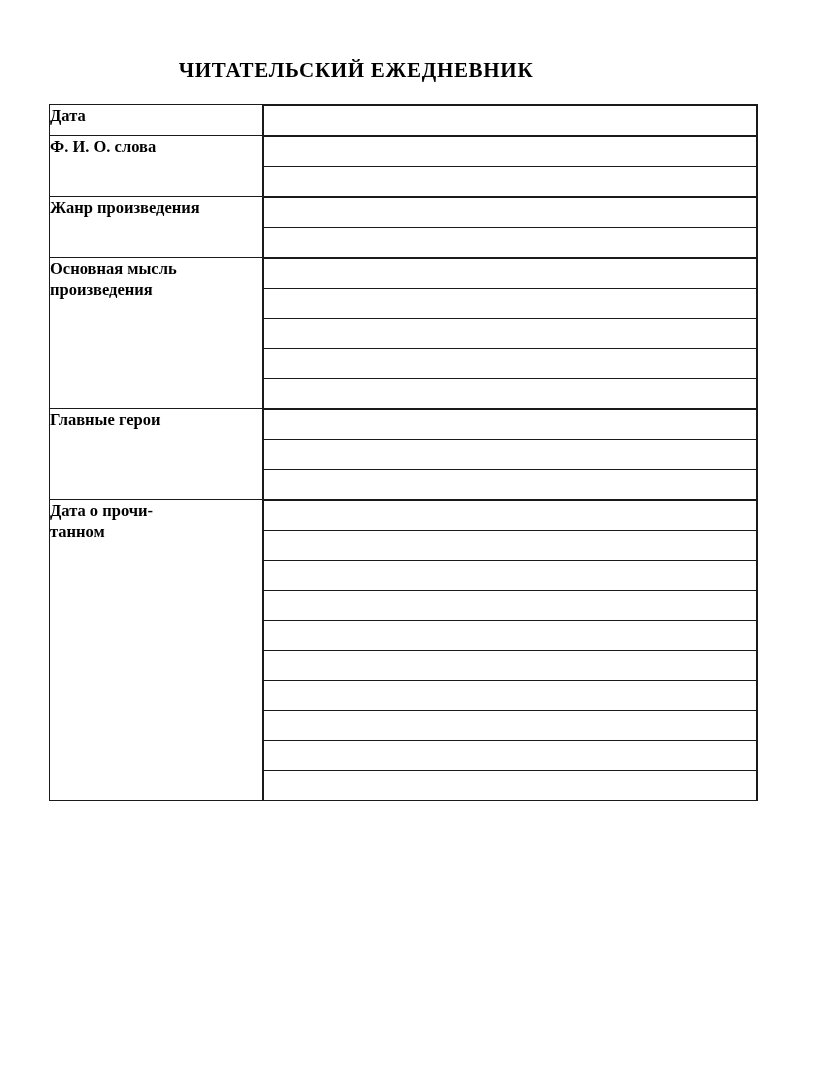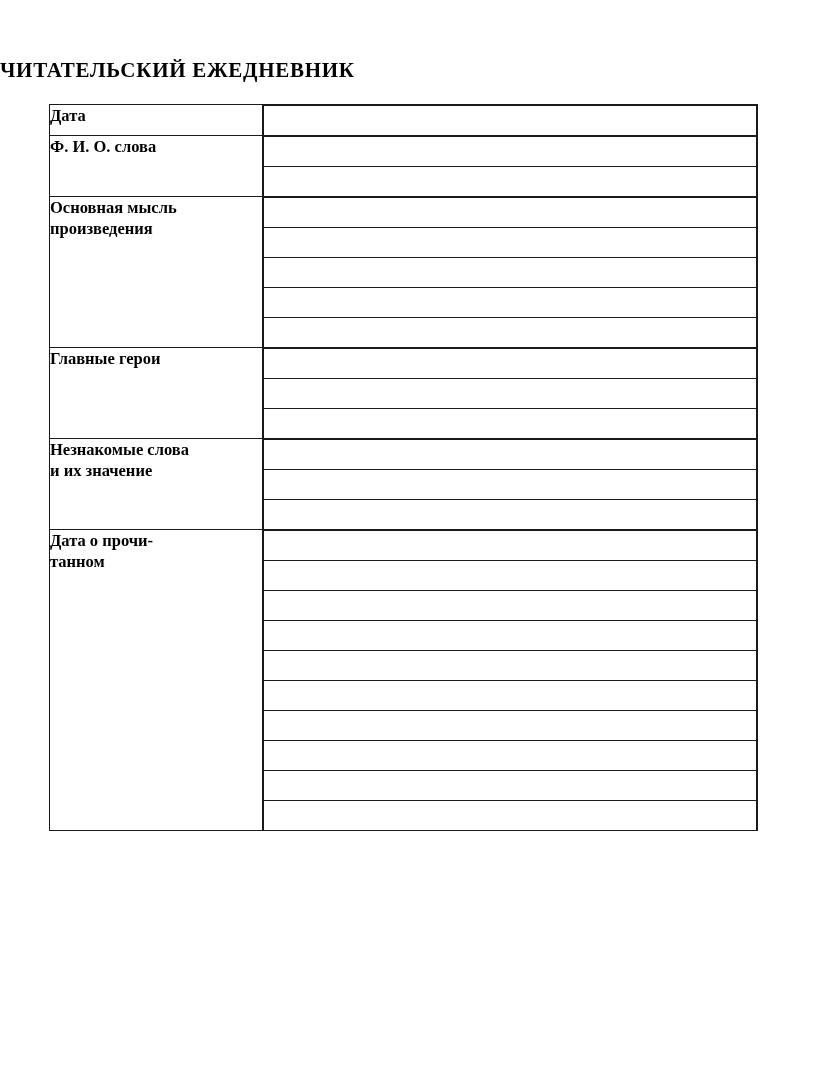--- a/index.html
+++ b/index.html
@@ -21,21 +21,21 @@
     top: 0;
     width: 820px;
     height: 1080px;
     background: #ffffff;
   }
   .doc-title {
     position: absolute;
     left: 0;
     top: 58px;
     width: 712px;
-    text-align: left;
+    text-align: center;
     font-family: "Liberation Serif", serif;
     font-weight: bold;
     font-size: 21px;
     letter-spacing: 0.7px;
   }
   .table-wrap {
     position: absolute;
     left: 49px;
     top: 104px;
     width: 818px;
@@ -117,20 +117,37 @@
                   </tr>
               <tr>
                     <td></td>
                   </tr>
             </tbody>
               </table>
           </td>
         </tr>
 
 
+        <tr>
+          <td class="label-cell">
+            <span class="label-text">Жанр произведения</span>
+          </td>
+          <td class="write-cell">
+            <table class="sub-table">
+                <tbody>
+              <tr>
+                    <td></td>
+                  </tr>
+              <tr>
+                    <td></td>
+                  </tr>
+            </tbody>
+              </table>
+          </td>
+        </tr>
 
         <tr>
           <td class="label-cell">
             <span class="label-text">Основная мысль
 произведения</span>
           </td>
           <td class="write-cell">
             <table class="sub-table">
                 <tbody>
               <tr>
@@ -167,41 +184,20 @@
                     <td></td>
                   </tr>
               <tr>
                     <td></td>
                   </tr>
             </tbody>
               </table>
           </td>
         </tr>
 
-        <tr>
-          <td class="label-cell">
-            <span class="label-text">Незнакомые слова
-и их значение</span>
-          </td>
-          <td class="write-cell">
-            <table class="sub-table">
-                <tbody>
-              <tr>
-                    <td></td>
-                  </tr>
-              <tr>
-                    <td></td>
-                  </tr>
-              <tr>
-                    <td></td>
-                  </tr>
-            </tbody>
-              </table>
-          </td>
-        </tr>
 
         <tr>
           <td class="label-cell">
             <span class="label-text">Дата о прочи-
 танном</span>
           </td>
           <td class="write-cell">
             <table class="sub-table">
                 <tbody>
               <tr>

